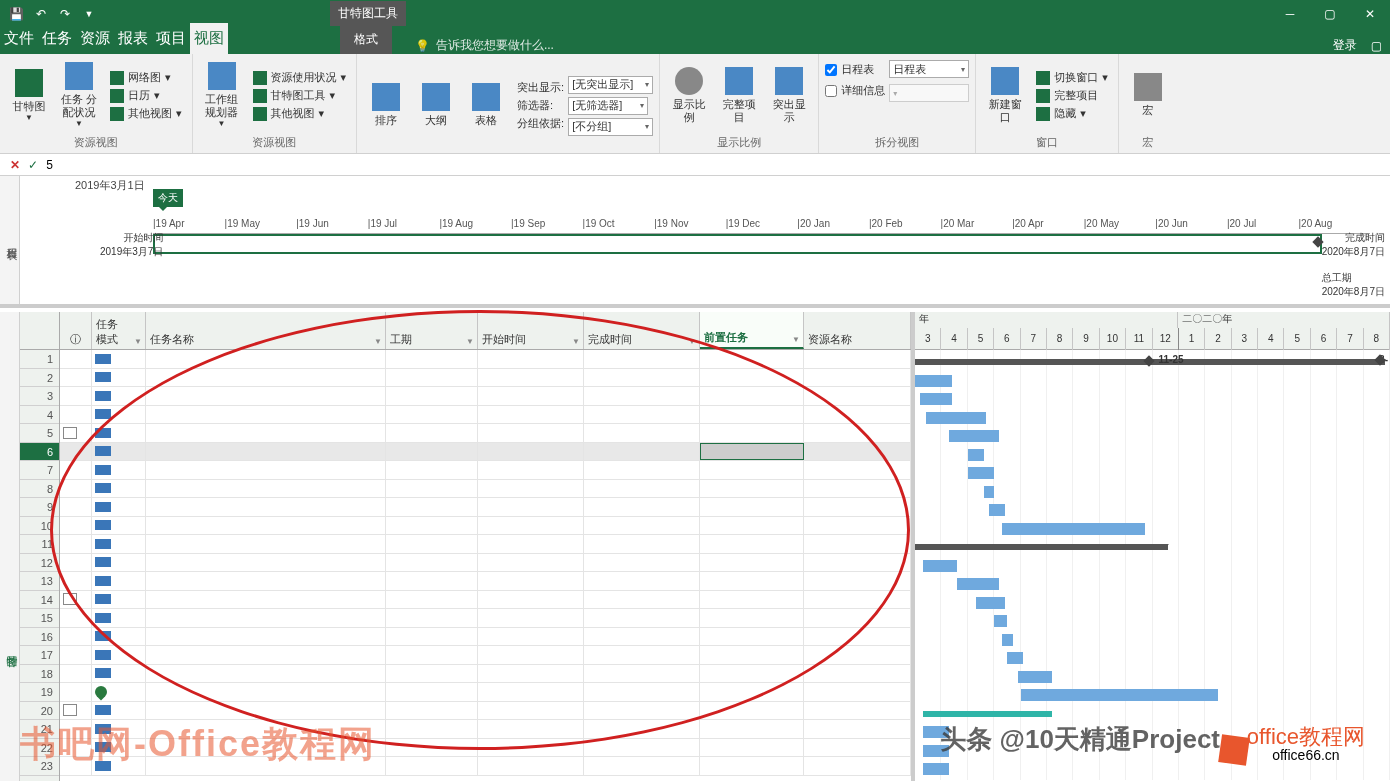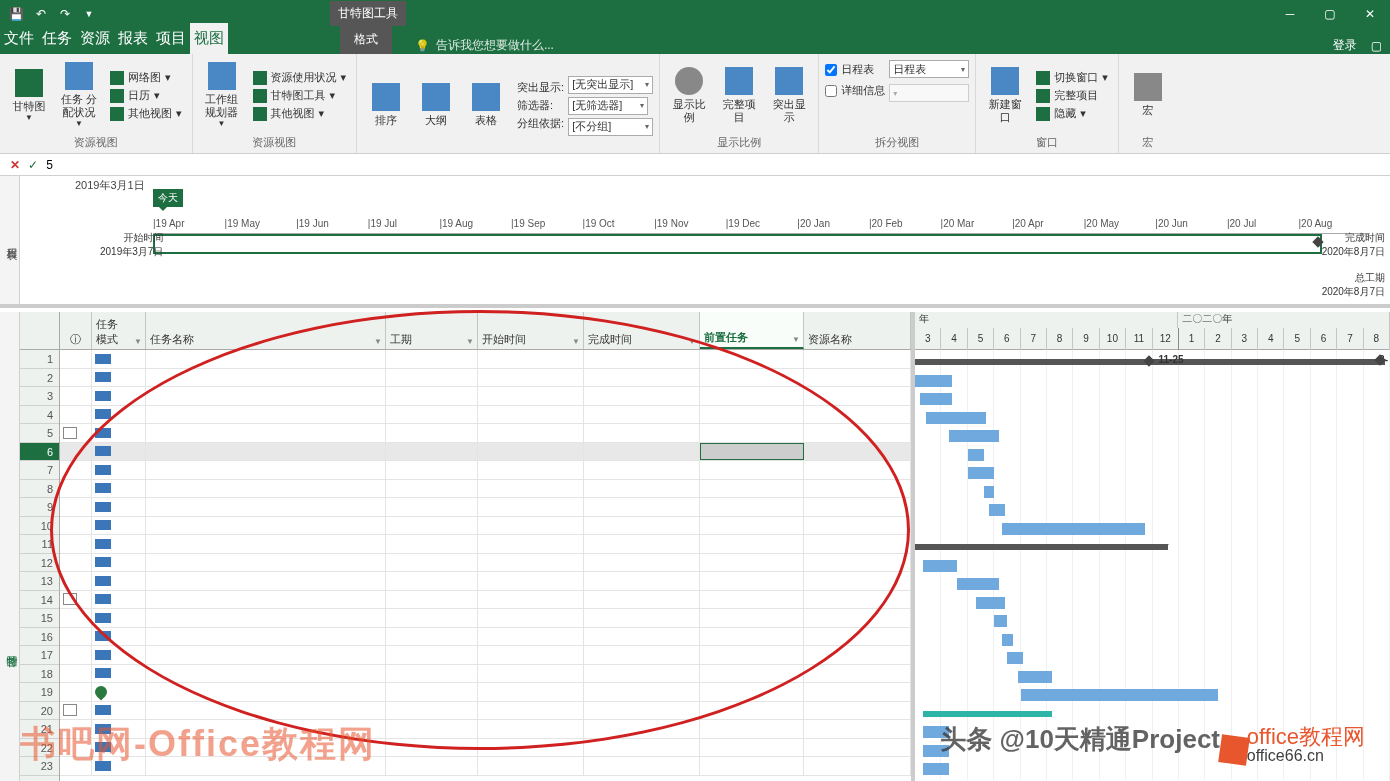--- a/index.html
+++ b/index.html
@@ -48,21 +48,21 @@
 .tl-left { width: 20px; background: #f4f4f4; border-right: 1px solid #d0d0d0; writing-mode: vertical-rl; text-align: center; font-size: 11px; padding: 4px 0; color: #555; }
 .tl-body { flex: 1; position: relative; background: #fff; }
 .tl-start-lbl { position: absolute; left: 55px; top: 2px; font-size: 11px; color: #444; }
 .today-marker { position: absolute; left: 133px; top: 13px; background: #1d6f42; color: #fff; font-size: 10px; padding: 2px 5px; }
 .today-marker::after { content: ""; position: absolute; top: 100%; left: 6px; border: 4px solid transparent; border-top-color: #1d6f42; }
 .tl-axis { position: absolute; left: 133px; right: 20px; top: 42px; height: 16px; display: flex; font-size: 10px; color: #555; border-bottom: 1px solid #aaa; }
 .tl-axis span { flex: 1; }
 .tl-bar { position: absolute; left: 133px; right: 68px; top: 58px; height: 20px; border: 2px solid #1d6f42; }
 .tl-start-info { position: absolute; left: 80px; top: 55px; font-size: 10px; text-align: right; }
 .tl-end-info { position: absolute; right: 5px; top: 55px; font-size: 10px; text-align: right; }
-.tl-total { position: absolute; right: 5px; top: 95px; font-size: 10px; text-align: right; }
+.tl-total { position: absolute; right: 5px; top: 95px; font-size: 10px; text-align: left; }
 .tl-diamond { position: absolute; right: 68px; top: 62px; width: 8px; height: 8px; background: #444; transform: rotate(45deg); }
 
 
 .main { position: absolute; top: 312px; bottom: 0; left: 0; right: 0; display: flex; }
 .vlabel { width: 20px; background: #f4f4f4; border-right: 1px solid #d0d0d0; writing-mode: vertical-rl; text-align: center; font-size: 11px; padding-top: 200px; color: #1d6f42; }
 .sheet { width: 895px; display: flex; border-right: 4px solid #ccc; }
 .rownums { width: 40px; background: #eef2ee; border-right: 1px solid #aaa; }
 .rownums .hd { height: 38px; border-bottom: 1px solid #aaa; }
 .rownums .rn { height: 18.5px; border-bottom: 1px solid #d0d0d0; text-align: right; padding-right: 6px; font-size: 11px; color: #555; line-height: 18.5px; }
 .rownums .rn.sel { background: #1d6f42; color: #fff; }
@@ -97,21 +97,21 @@
 .bar.sum::before { left: -1px; } .bar.sum::after { right: -1px; }
 .bar.teal { background: #2fb5a8; height: 6px; }
 .diamond { position: absolute; width: 8px; height: 8px; background: #444; transform: rotate(45deg); }
 .mlabel { position: absolute; font-size: 10px; font-weight: bold; }
 
 
 .ellipse { position: absolute; left: 50px; top: 310px; width: 860px; height: 440px; border: 3px solid #d02020; border-radius: 50%; pointer-events: none; z-index: 50; }
 .wm1 { position: absolute; left: 20px; top: 720px; font-size: 36px; color: rgba(231,86,45,.55); font-weight: bold; pointer-events: none; z-index: 60; letter-spacing: 2px; }
 .wm2 { position: absolute; right: 170px; top: 722px; font-size: 26px; color: rgba(60,60,60,.8); font-weight: bold; pointer-events: none; z-index: 60; }
 .wm3 { position: absolute; right: 25px; top: 726px; font-size: 22px; color: #e8562d; pointer-events: none; z-index: 60; line-height: 1; }
-.wm3 .sub { font-size: 16px; color: #404040; display: block; text-align: left; }
+.wm3 .sub { font-size: 14px; color: #000000; display: block; text-align: center; }
 .logo-ico { position: absolute; right: 142px; top: 736px; width: 28px; height: 28px; background: #e8562d; z-index: 60; pointer-events: none; transform: rotate(8deg); }
 </style>
 </head>
 <body>
 
 <div class="titlebar">
   <div class="qat">
     <span>💾</span>
     <span>↶</span>
     <span>↷</span>

